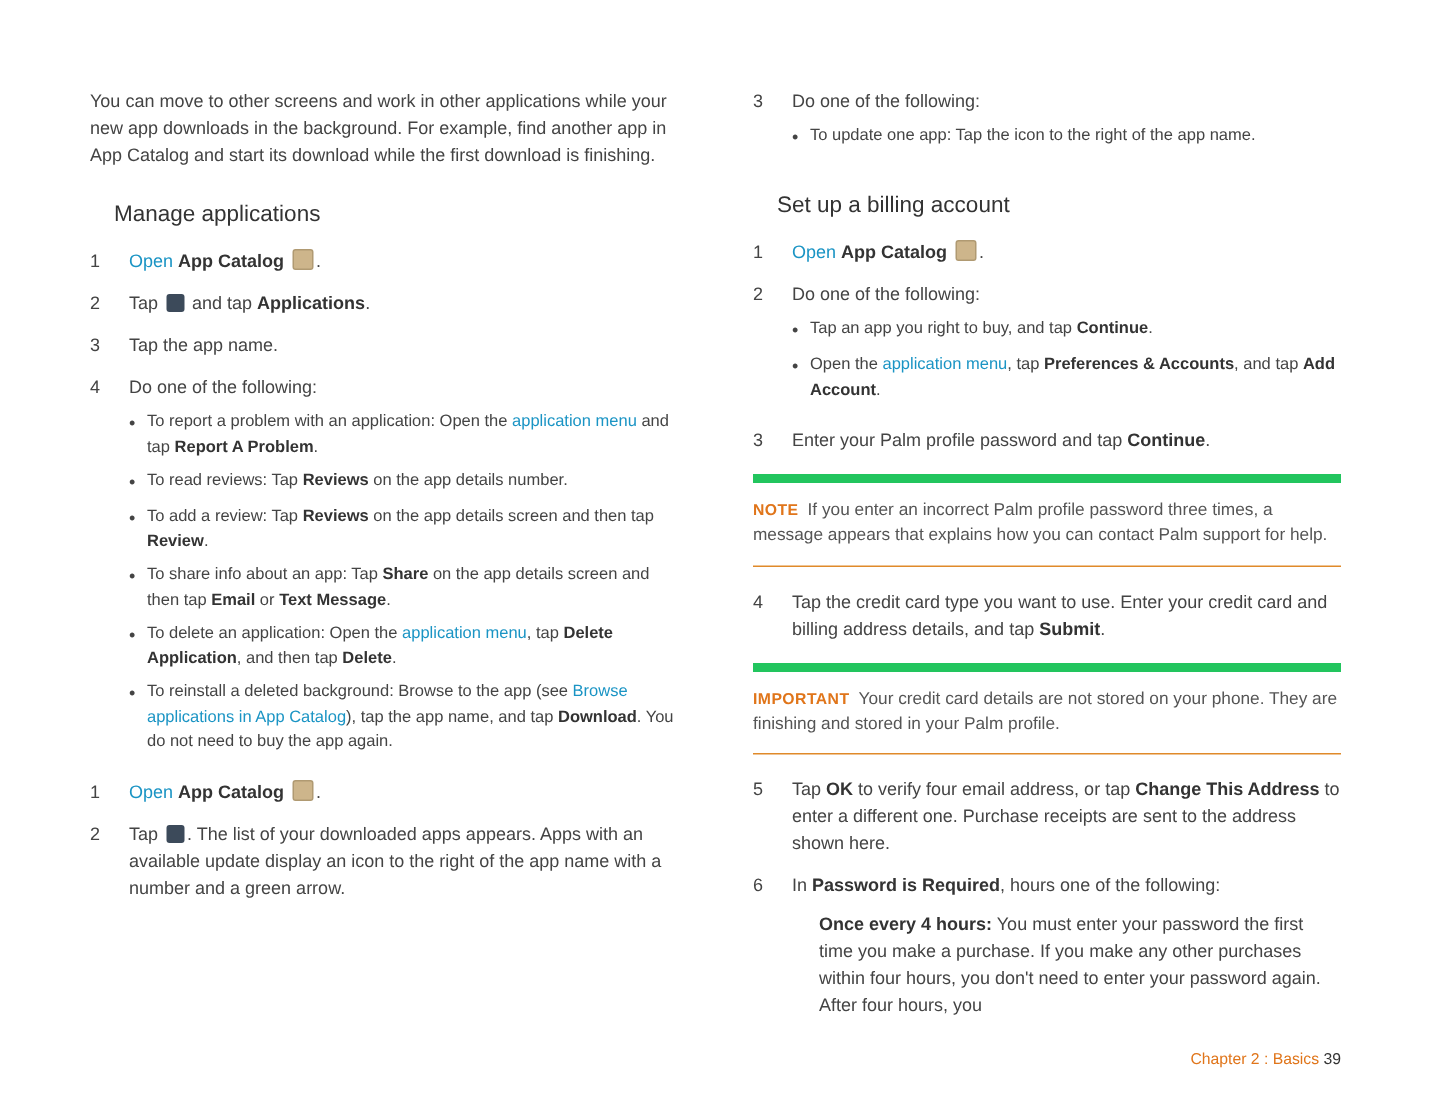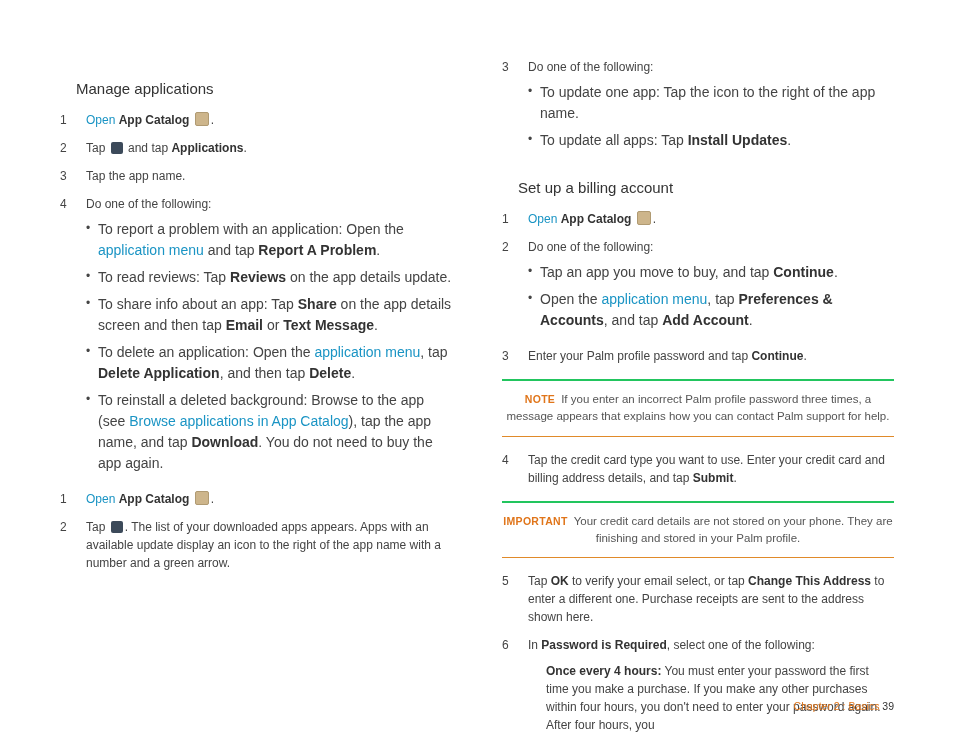--- a/index.html
+++ b/index.html
@@ -70,21 +70,21 @@
     margin: 0 0 6px 0;
   }
   ul.bullets > li::before {
     content: "•";
     width: 12px;
     flex: 0 0 12px;
     color: #444;
   }
   ul.bullets > li > .bbody {
     flex: 1;
-    font-size: 14px;
+    font-size: 11px;
     line-height: 1.5;
     color: #444;
   }
   .link { color: #1a94c4; cursor: pointer; text-align: center; }
   b { font-weight: 600; color: #333; }
   .icon-box {
     display: inline-block;
     width: 12px; height: 12px;
     background: #cdb58b;
     border: 1px solid #b09a72;
@@ -94,25 +94,24 @@
   }
   .icon-square {
     display: inline-block;
     width: 12px; height: 12px;
     background: #3c4a5a;
     border-radius: 2px;
     vertical-align: -2px;
     margin: 0 2px;
   }
   .note-box {
-    border-top: 2px solid #22c55e;
+    border-top: 6px solid #22c55e;
     border-bottom: 1px solid #e08a2a;
     padding: 10px 0;
     margin: 14px 0;
-    text-align: center;
   }
   .note-box p {
     margin: 0;
     font-size: 11.5px;
     color: #555;
   }
   .note-label {
     color: #e0751a;
     font-size: 10.5px;
     font-weight: 600;
@@ -131,20 +130,21 @@
   }
   .mt8 { margin-top: 8px; }
 </style>
 </head>
 <body>
 
 <div class="page">
 
   <div class="col">
 
+    <p class="intro">You can move to other screens and work in other applications while your new app downloads in the background. For example, find another app in App Catalog and start its download while the first download is finishing.</p>
 
     <h2 class="section">Manage applications</h2>
 
     <ol class="steps">
       <li>
         <span class="num">1</span>
         <span class="body">
           <span class="link">Open</span>
           <b>App Catalog</b>
           <span class="icon-box"></span><span>.</span>
@@ -165,21 +165,26 @@
         <span class="body">
           <span>Do one of the following:</span>
           <ul class="bullets">
             <li>
                 <span class="bbody">
               <span>To report a problem with an application: Open the </span><span class="link">application menu</span><span> and tap </span><b>Report A Problem</b><span>.</span>
             </span>
               </li>
             <li>
                 <span class="bbody">
-              <span>To read reviews: Tap </span><b>Reviews</b><span> on the app details update.</span>
+              <span>To read reviews: Tap </span><b>Reviews</b><span> on the app details number.</span>
+            </span>
+              </li>
+            <li>
+                <span class="bbody">
+              <span>To add a review: Tap </span><b>Reviews</b><span> on the app details screen and then tap </span><b>Review</b><span>.</span>
             </span>
               </li>
             <li>
                 <span class="bbody">
               <span>To share info about an app: Tap </span><b>Share</b><span> on the app details screen and then tap </span><b>Email</b><span> or </span><b>Text Message</b><span>.</span>
             </span>
               </li>
             <li>
                 <span class="bbody">
               <span>To delete an application: Open the </span><span class="link">application menu</span><span>, tap </span><b>Delete Application</b><span>, and then tap </span><b>Delete</b><span>.</span>
@@ -219,25 +224,20 @@
 
     <ol class="steps">
       <li>
         <span class="num">3</span>
         <span class="body">
           <span>Do one of the following:</span>
           <ul class="bullets">
             <li>
                 <span class="bbody">To update one app: Tap the icon to the right of the app name.</span>
               </li>
-            <li>
-                <span class="bbody">
-              <span>To update all apps: Tap </span><b>Install Updates</b><span>.</span>
-            </span>
-              </li>
           </ul>
         </span>
       </li>
     </ol>
 
     <h2 class="section">Set up a billing account</h2>
 
     <ol class="steps">
       <li>
         <span class="num">1</span>
@@ -247,21 +247,21 @@
           <span class="icon-box"></span><span>.</span>
         </span>
       </li>
       <li>
         <span class="num">2</span>
         <span class="body">
           <span>Do one of the following:</span>
           <ul class="bullets">
             <li>
                 <span class="bbody">
-              <span>Tap an app you move to buy, and tap </span><b>Continue</b><span>.</span>
+              <span>Tap an app you right to buy, and tap </span><b>Continue</b><span>.</span>
             </span>
               </li>
             <li>
                 <span class="bbody">
               <span>Open the </span><span class="link">application menu</span><span>, tap </span><b>Preferences &amp; Accounts</b><span>, and tap </span><b>Add Account</b><span>.</span>
             </span>
               </li>
           </ul>
         </span>
       </li>
@@ -287,27 +287,27 @@
     </ol>
 
     <div class="note-box">
       <p><span class="note-label">IMPORTANT</span><span>Your credit card details are not stored on your phone. They are finishing and stored in your Palm profile.</span></p>
     </div>
 
     <ol class="steps">
       <li>
         <span class="num">5</span>
         <span class="body">
-          <span>Tap </span><b>OK</b><span> to verify your email select, or tap </span><b>Change This Address</b><span> to enter a different one. Purchase receipts are sent to the address shown here.</span>
+          <span>Tap </span><b>OK</b><span> to verify four email address, or tap </span><b>Change This Address</b><span> to enter a different one. Purchase receipts are sent to the address shown here.</span>
         </span>
       </li>
       <li>
         <span class="num">6</span>
         <span class="body">
-          <span>In </span><b>Password is Required</b><span>, select one of the following:</span>
+          <span>In </span><b>Password is Required</b><span>, hours one of the following:</span>
           <p class="mt8" style="margin-left:18px;">
             <b>Once every 4 hours:</b><span> You must enter your password the first time you make a purchase. If you make any other purchases within four hours, you don't need to enter your password again. After four hours, you</span>
           </p>
         </span>
       </li>
     </ol>
 
   </div>
 
   <div class="footer">

